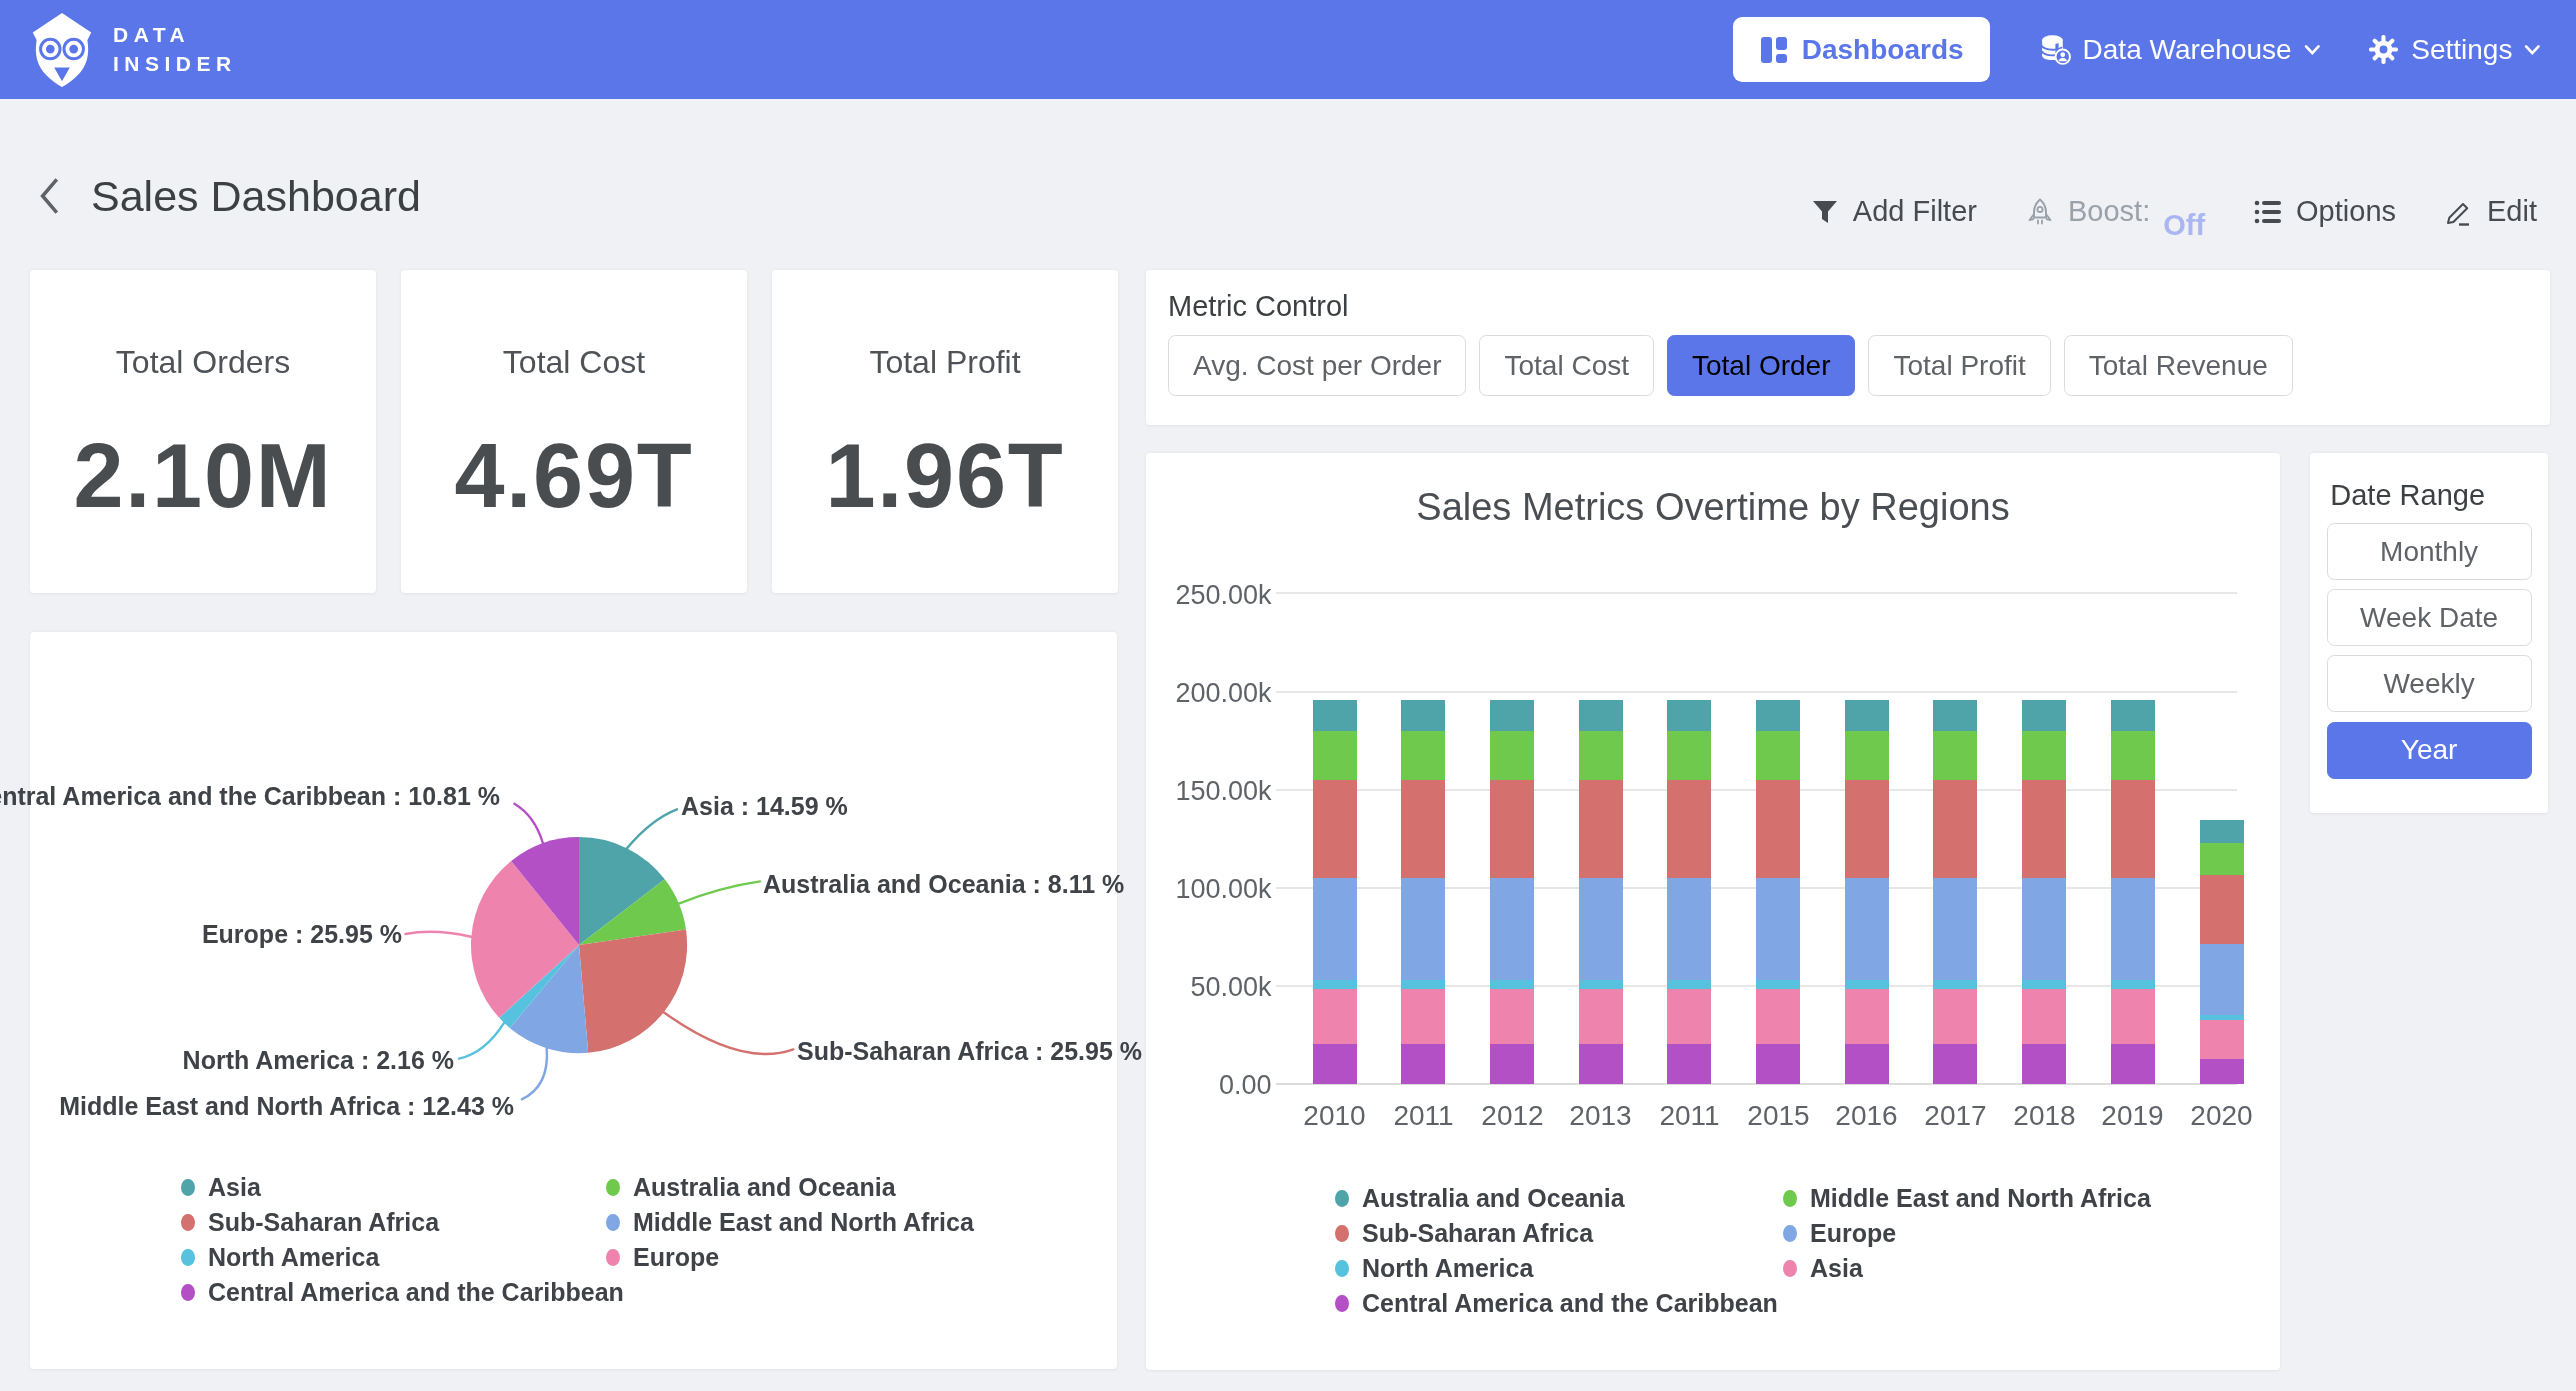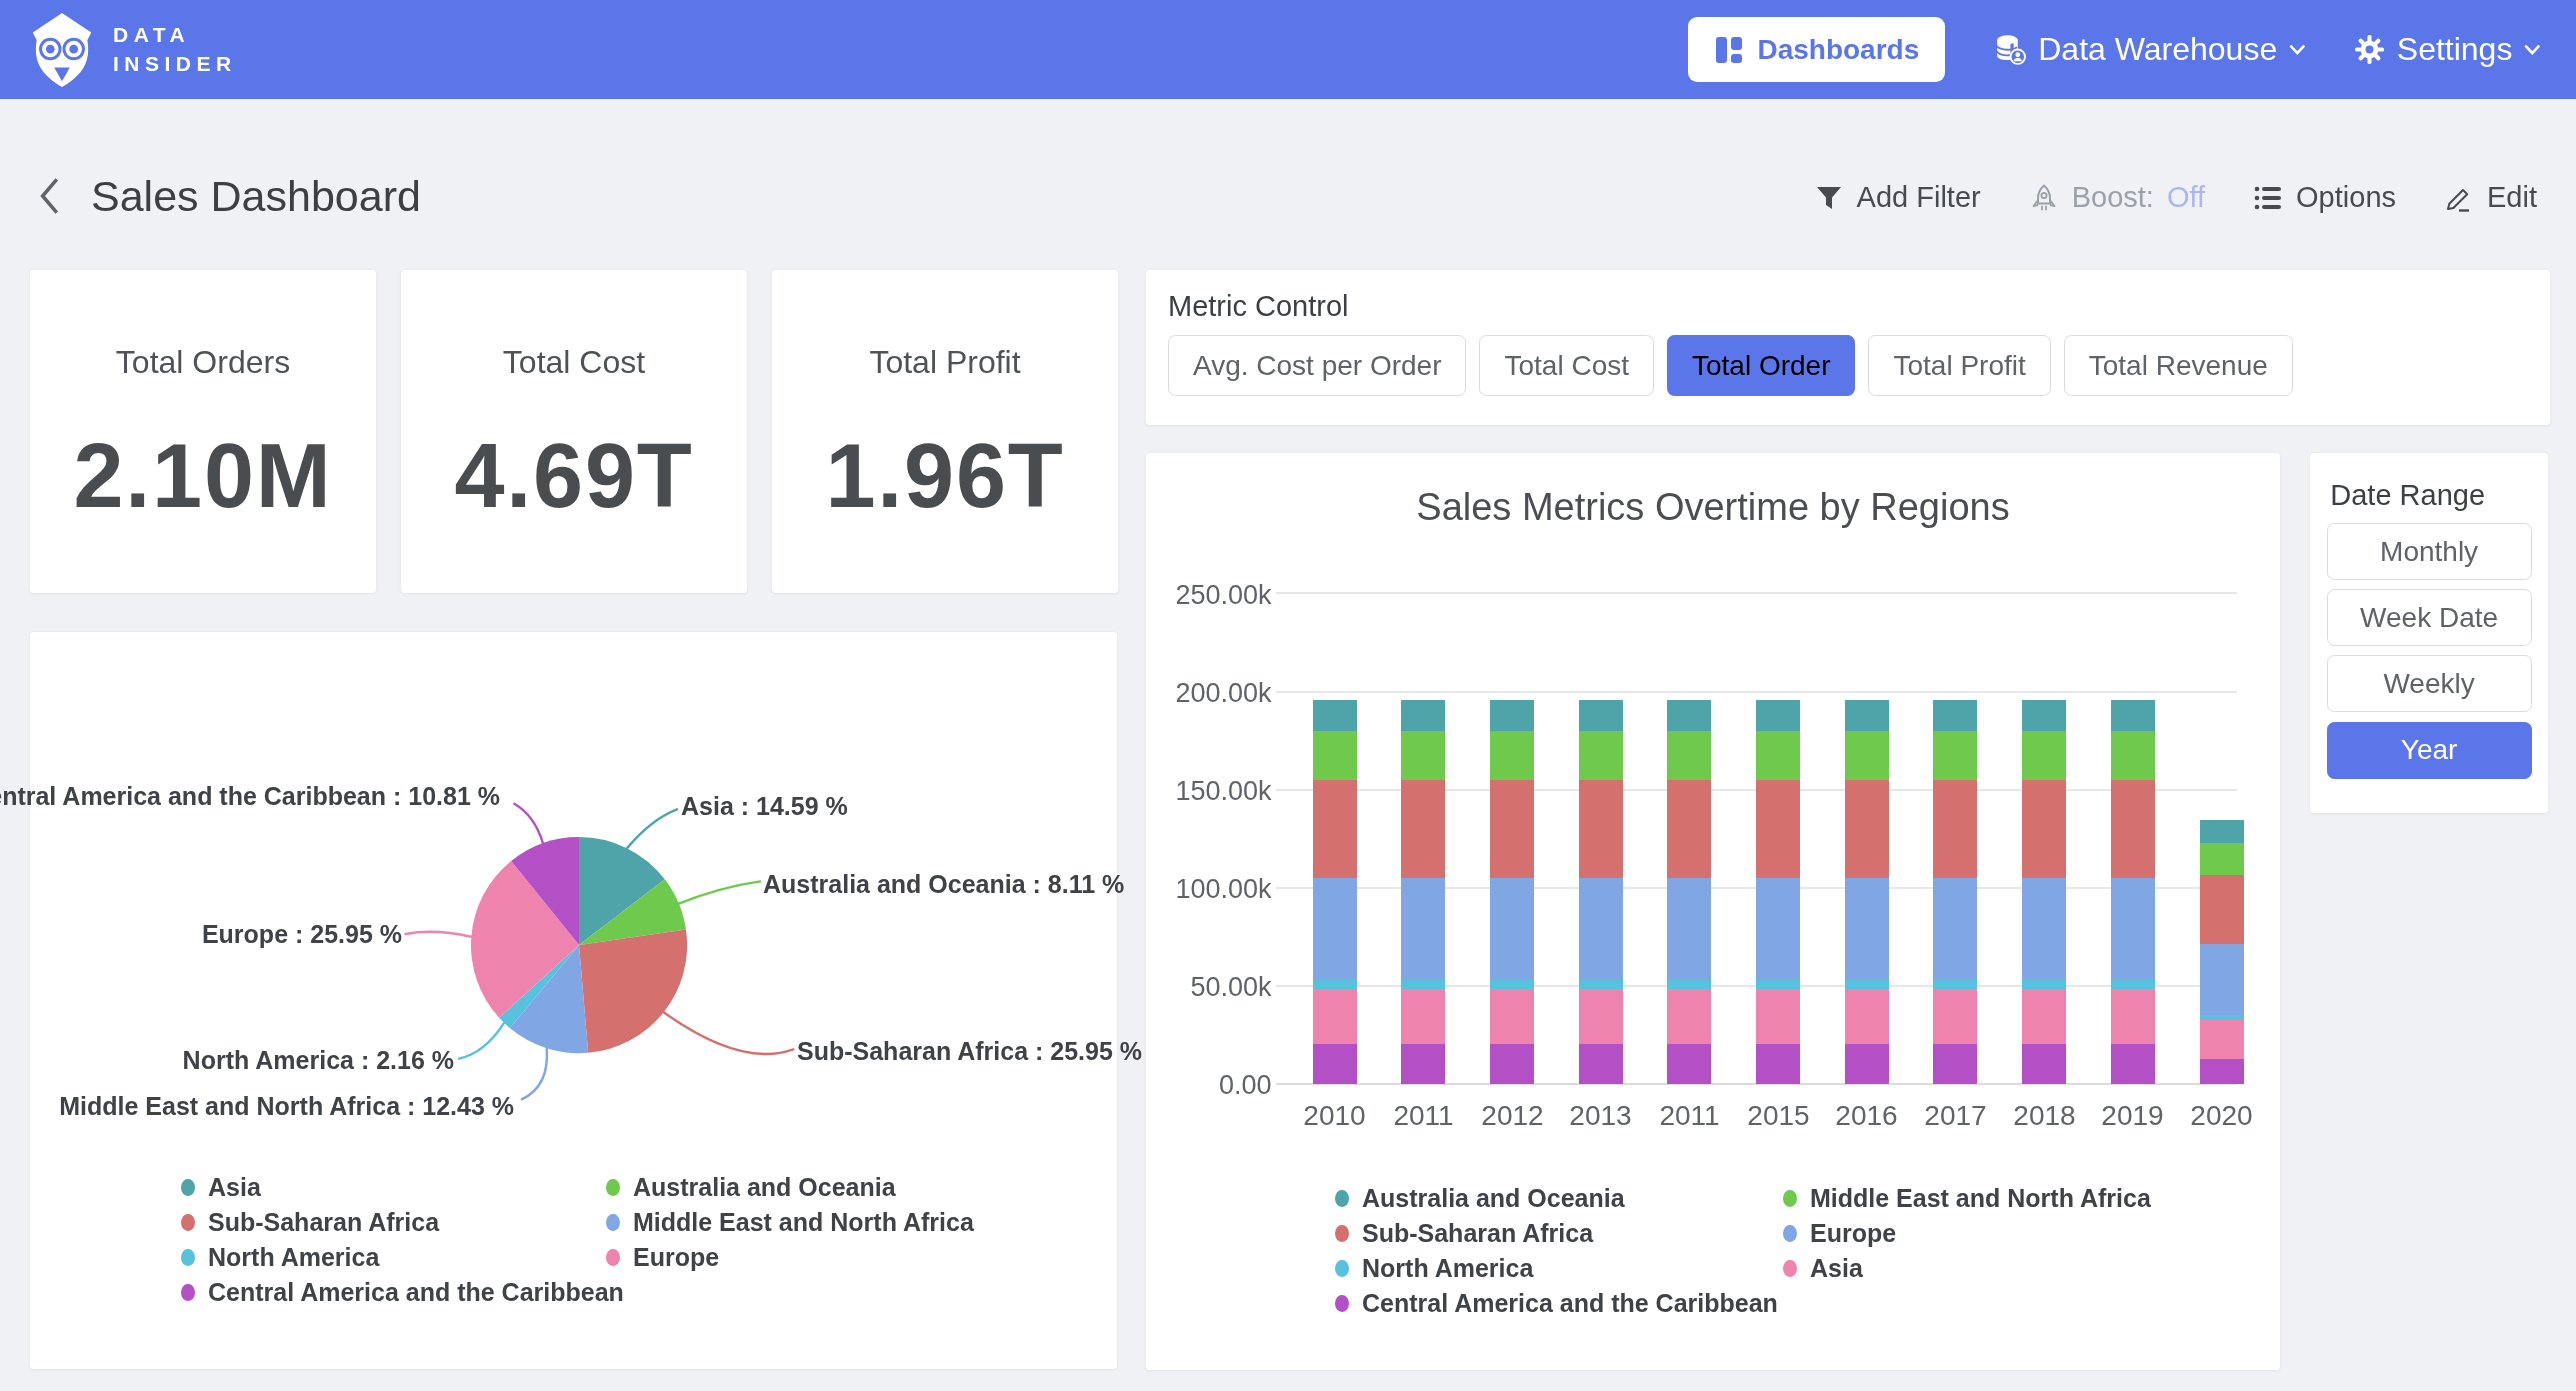--- a/index.html
+++ b/index.html
@@ -5,29 +5,29 @@
   * { margin:0; padding:0; box-sizing:border-box; }
   html,body { width:2576px; height:1391px; }
   body { background:#f0f1f5; font-family:"Liberation Sans", sans-serif; position:relative; overflow:hidden; color:#3c4043; }
 
   
   .navbar { position:absolute; left:0; top:0; width:2576px; height:99px; background:#5b76e8; display:flex; align-items:center; }
   .brand { display:flex; align-items:center; margin-left:26px; gap:15px; }
   .brand-text { color:#fff; font-weight:700; font-size:21px; letter-spacing:5.5px; line-height:1.35; }
   .nav-right { margin-left:auto; display:flex; align-items:center; gap:48px; padding-right:35px; }
   .nav-pill { background:#fff; border-radius:9.2px; height:65px; display:flex; align-items:center; gap:13px; padding:0 26px; color:#5b76e8; font-size:28px; font-weight:600; cursor:pointer; }
-  .nav-item { display:flex; align-items:center; gap:12px; color:#fff; font-size:32px; cursor:pointer; }
+  .nav-item { display:flex; align-items:center; gap:12px; color:#fff; font-size:28px; cursor:pointer; }
 
   
   .back-btn { position:absolute; left:28px; top:170px; width:41px; height:52px; cursor:pointer; }
   .page-title { position:absolute; left:91px; top:172px; font-size:43px; color:#3c4043; }
   .header-actions { position:absolute; right:39px; top:181px; display:flex; align-items:center; gap:48px; }
   .action { display:flex; align-items:center; gap:13px; font-size:29px; color:#474b50; cursor:pointer; }
   .action .muted { color:#9aa1a9; }
-  .action .boost-off { color:#a9b6f2; font-weight:400; }
+  .action .boost-off { color:#a9b6f2; font-weight:700;margin-top:28px; }
 
   
   .card { position:absolute; background:#fff; border-radius:3.7px; box-shadow:0 0.9px 2.8px rgba(60,64,67,.08); }
   .kpi { width:346px; height:323px; top:270px; display:flex; flex-direction:column; align-items:center; }
   .kpi-label { margin-top:74px; font-size:32px; color:#4f5357; }
   .kpi-value { margin-top:44px; font-size:90px; font-weight:700; color:#4a4d50; letter-spacing:1.8px; }
 
   
   .metric-card { left:1146px; top:270px; width:1404px; height:155px; }
   .metric-title { position:absolute; left:22px; top:20.3px; font-size:29px; color:#3c4043; }

